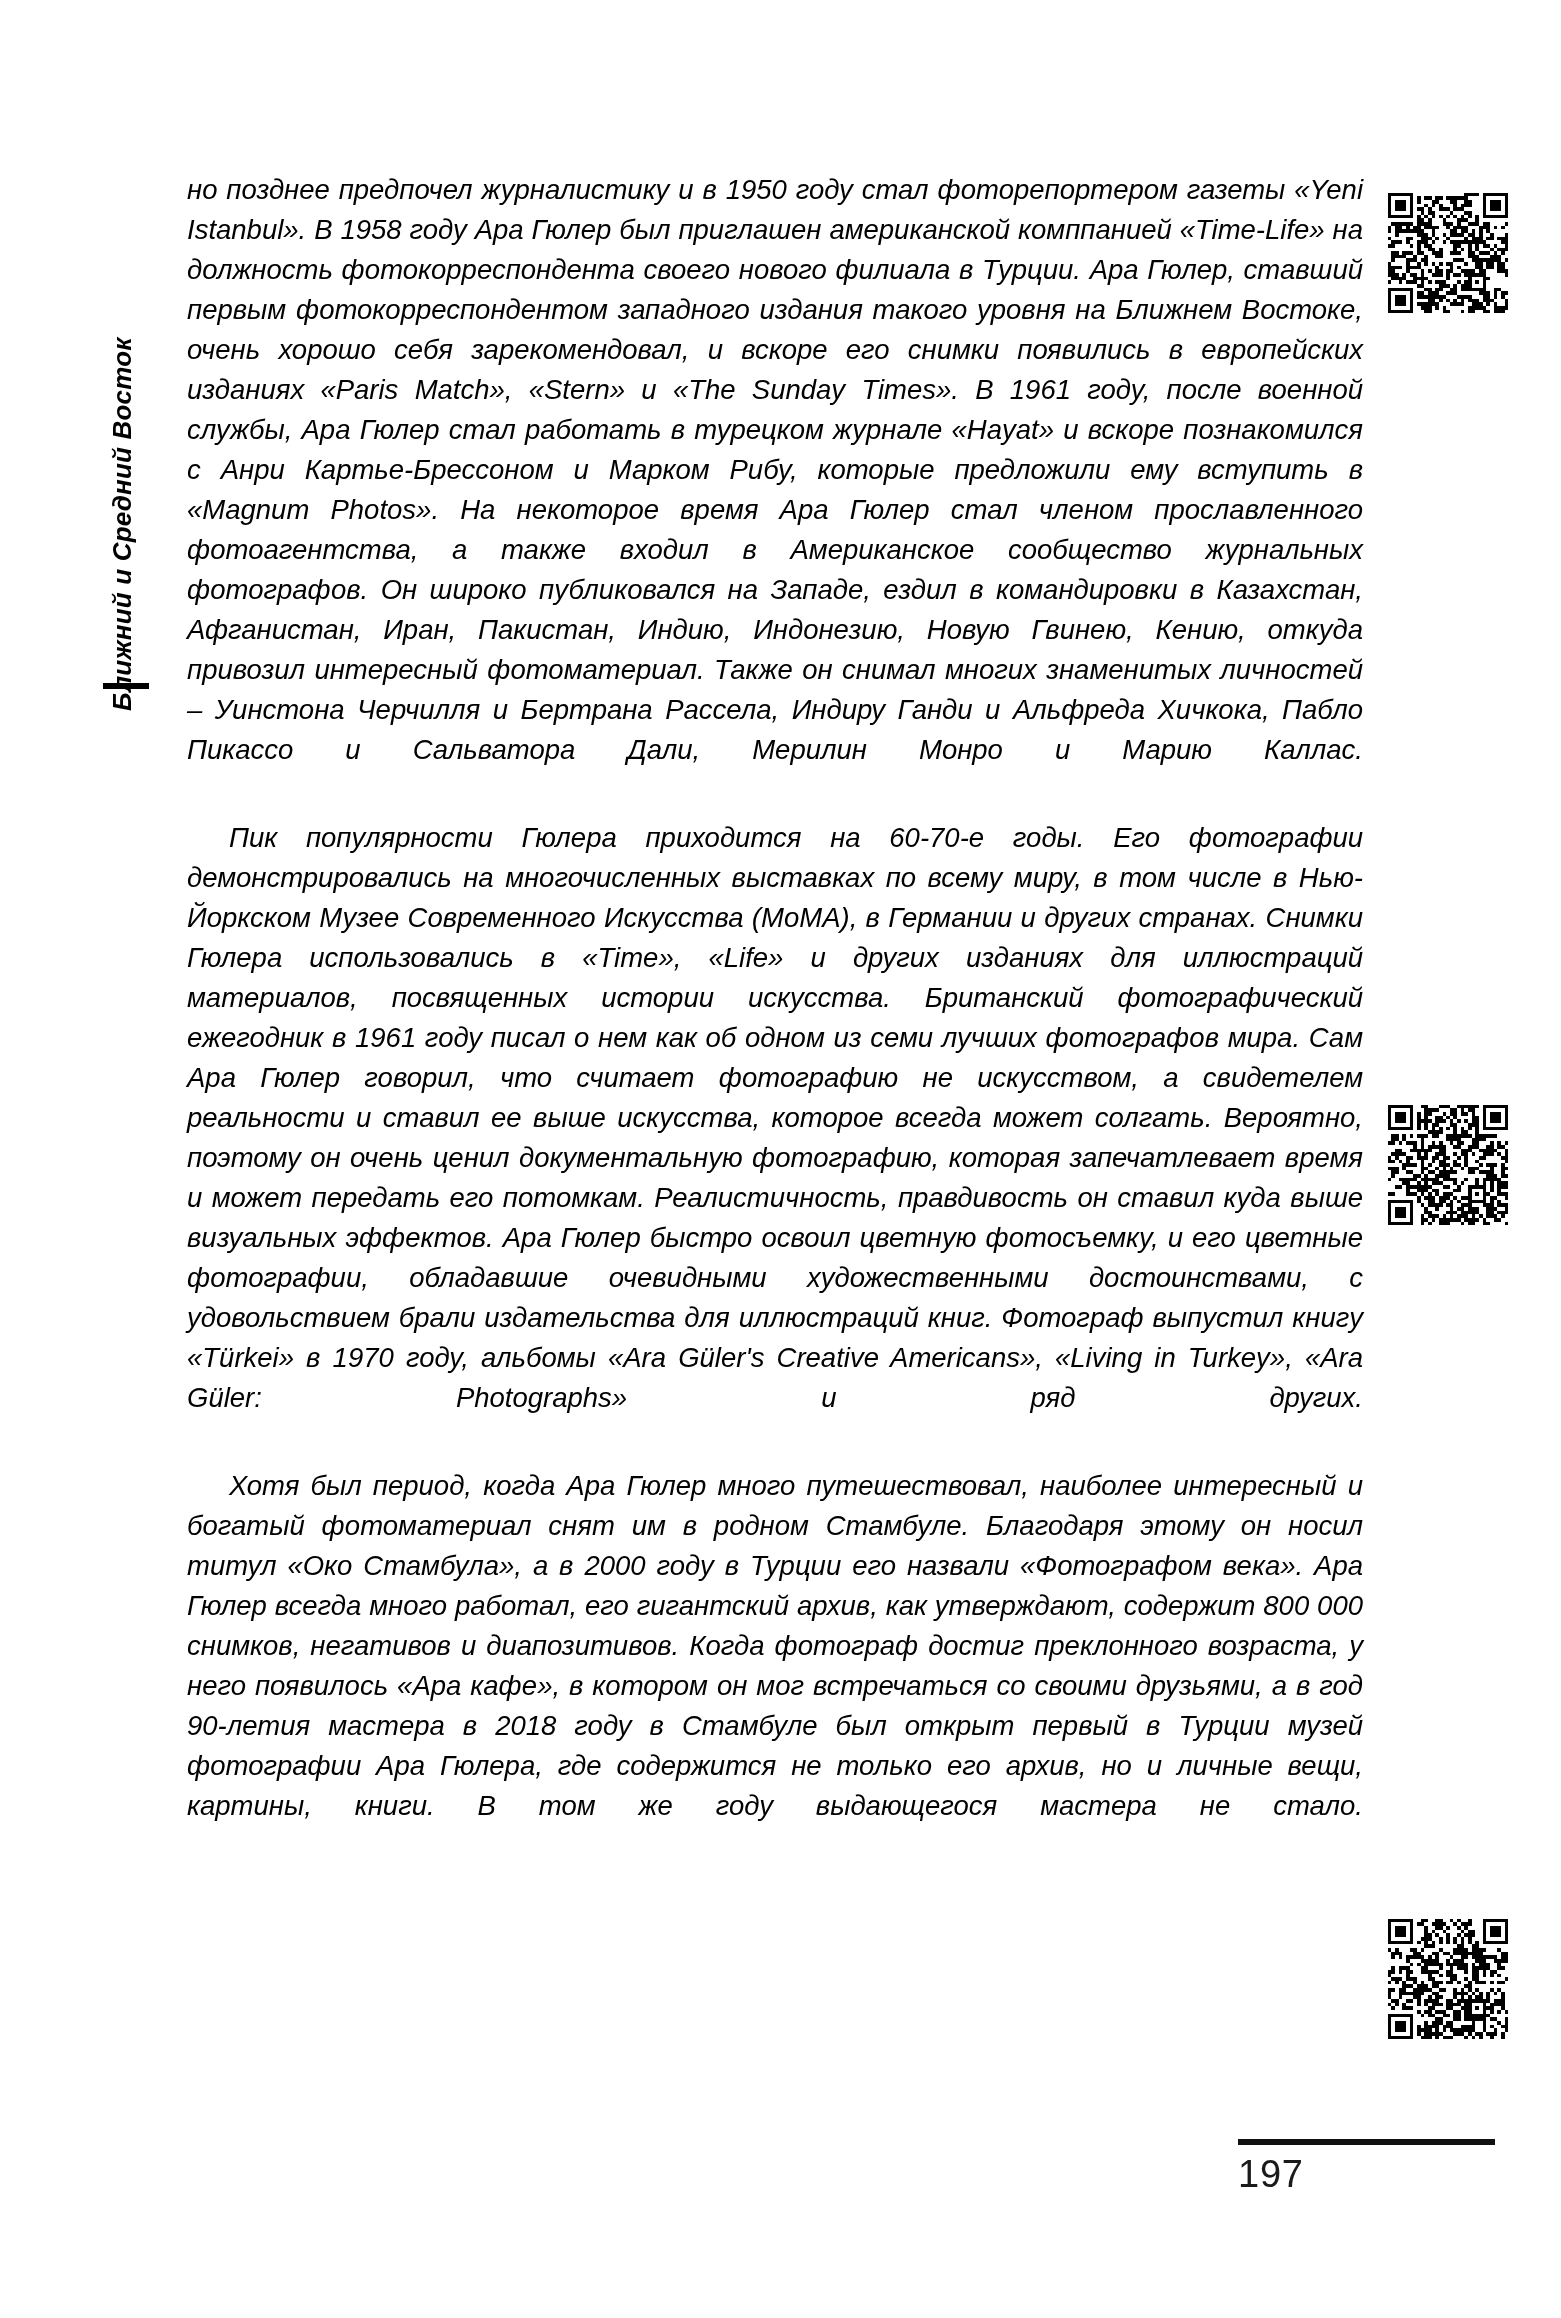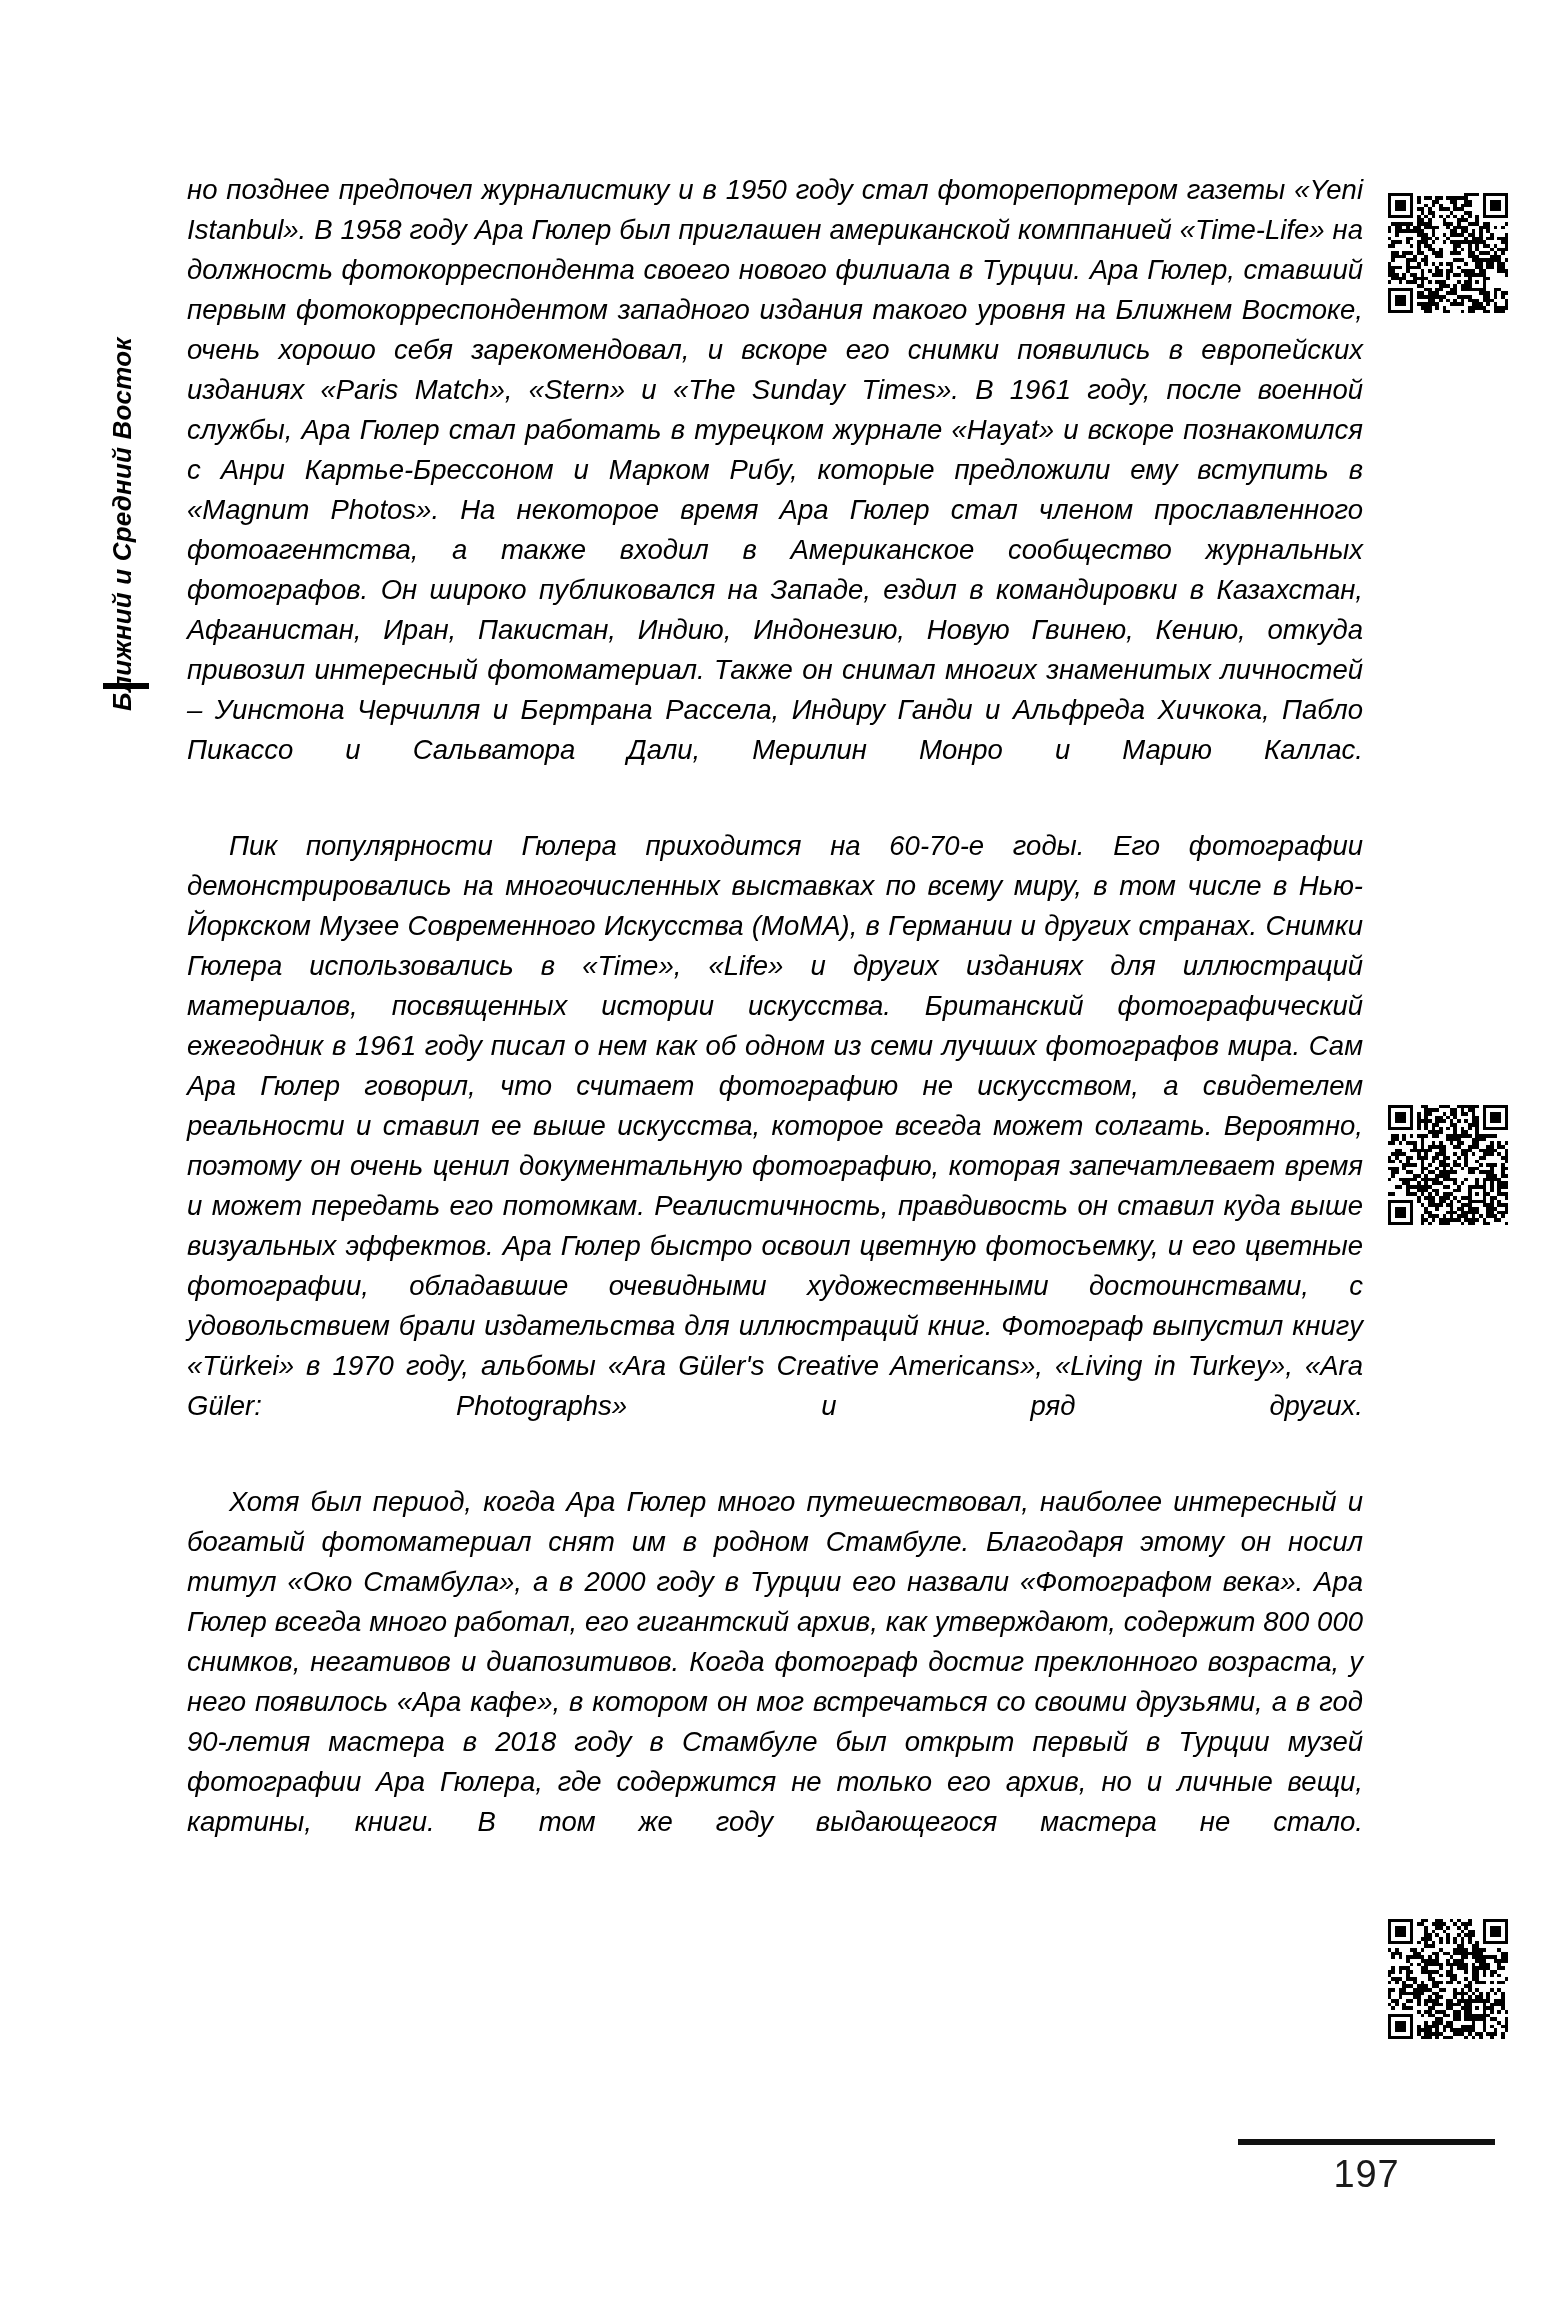--- a/index.html
+++ b/index.html
@@ -76,21 +76,21 @@
     font-size: 27.5px;
     line-height: 40px;
     letter-spacing: 0px;
     word-spacing: 0px;
     hyphens: manual;
   }
   .para.indent {
     text-indent: 42px;
   }
   .para + .para {
-    margin-top: 16px;
+    margin-top: 8px;
   }
   
   .para:after {
     content: "";
     display: inline-block;
     width: 100%;
   }
 
   
   .qr {
@@ -111,21 +111,21 @@
     top: 2139px;
     width: 257px;
     height: 5.6px;
     background: #111111;
   }
   #page-number {
     position: absolute;
     left: 1238px;
     top: 2153px;
     width: 257px;
-    text-align: center;
+    text-align: left;
     font-size: 38px;
     font-weight: 400;
     color: #1a1a1a;
     letter-spacing: 0.8px;
   }
 </style>
 </head>
 <body>
 
 <div id="page">

